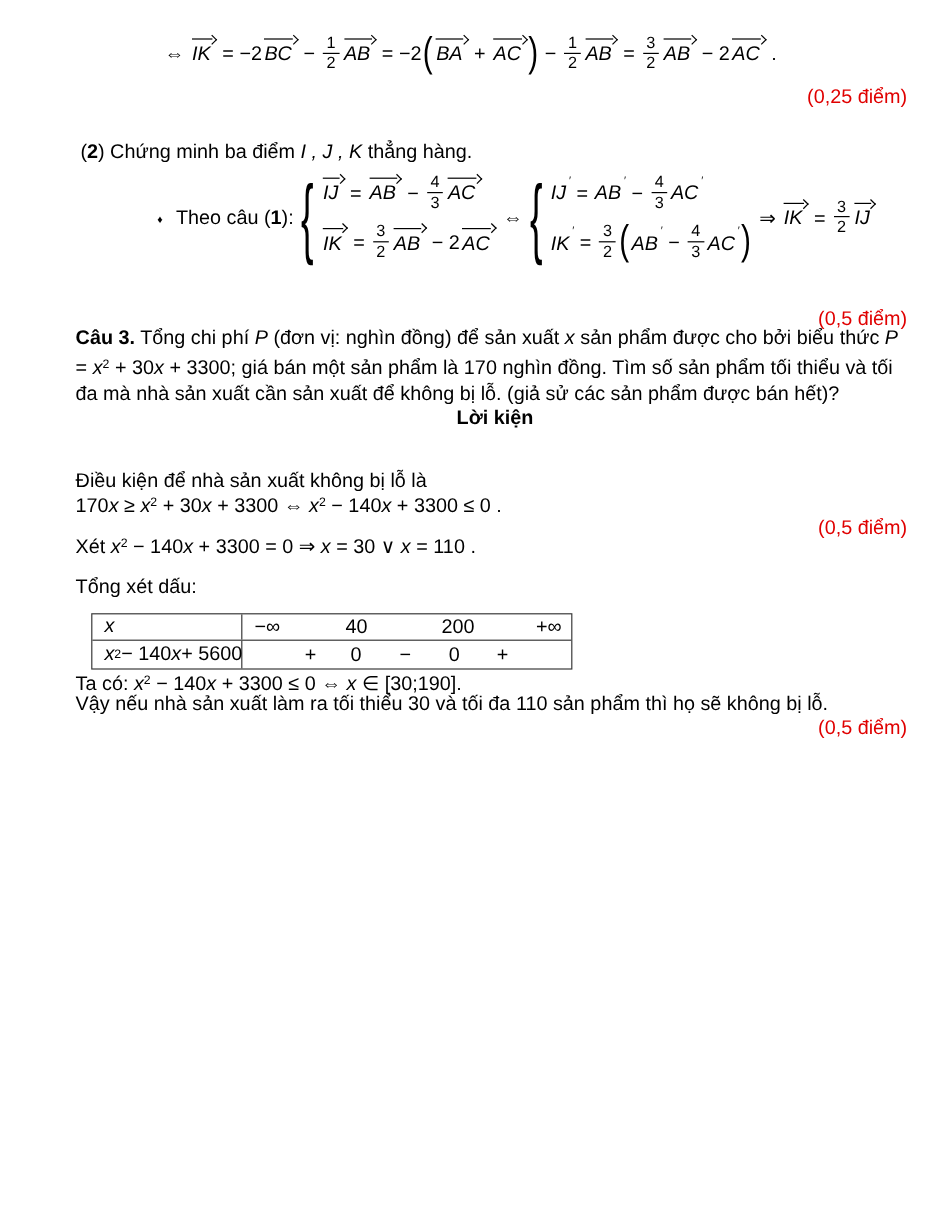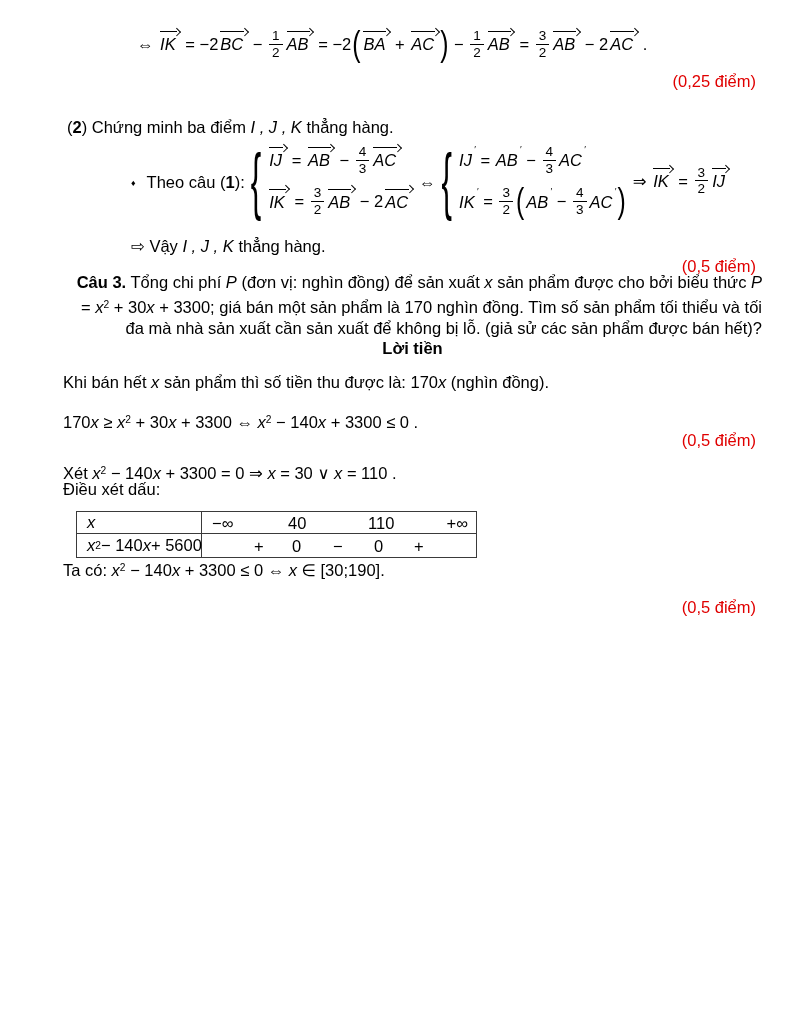--- a/index.html
+++ b/index.html
@@ -1,20 +1,20 @@
 <!DOCTYPE html>
 <html><head>
 <meta charset="utf-8">
 <style>
   html,body{margin:0;padding:0;background:#ffffff;}
   .page{position:relative;width:792px;height:1024px;background:#ffffff;overflow:hidden;
         font-family:Liberation Sans, sans-serif;font-size:16.5px;color:#000;}
   .abs{position:absolute;}
   .line,.eq{white-space:nowrap;line-height:21px;}
-  .para{line-height:21.5px;text-align:right;}
+  .para{line-height:21.5px;text-align:left;}
   .score{right:36px;white-space:nowrap;}
   .center{text-align:center;}
   .bold{font-weight:700;}
 
   
   .tn{font-style:normal;}
   .ti{font-style:italic;}
   .tb{font-weight:700;}
   .sup{font-size:0.62em;vertical-align:0.48em;font-style:normal;}
   .frac{display:inline-flex;flex-direction:column;align-items:center;vertical-align:middle;
@@ -43,21 +43,21 @@
   #claim2{left:67px;top:117px;text-align:right;}
   #system{left:131px;top:146px;}
   #vay{left:131px;top:236px;}
   .s2{top:257px;}
   #cau3{left:63px;top:272px;width:699px;}
   #loigiai{left:63px;top:339px;width:699px;}
   #khiban{left:63px;top:372px;}
   #dieukien{left:63px;top:391px;}
   #ineq{left:63px;top:409px;}
   .s3{top:431px;}
-  #xet{left:63px;top:460px;}
+  #xet{left:63px;top:443px;}
   #bang{left:63px;top:479px;}
   #taco{left:63px;top:557px;}
   #vayneu{left:63px;top:577px;}
   .s4{top:598px;}
 
   
   #signtable{left:76px;top:511px;width:399px;border:1px solid #3a3a3a;}
   .strow{display:flex;height:21px;align-items:center;}
   .strow.last{height:23px;border-top:1px solid #3a3a3a;}
   .sthead{width:114px;padding-left:10px;border-right:1px solid #3a3a3a;align-self:stretch;
@@ -119,48 +119,47 @@
               <span class="fd">3</span>
             </span><span class="tickv">AC</span><span class="bigp">)</span></span>
       </span>
     </span>
     <span class="line"><span class="tn">⇒ </span><span class="vec">IK</span><span class="tn"> = </span><span class="frac">
           <span class="fn">3</span>
           <span class="fd">2</span>
         </span><span class="vec">IJ</span></span>
   </div>
 
-  <div class="abs line" id="vay"><span class="tn">⇨ Vậy </span><span class="ti">I , J , K</span><span class="tn"> thẳng hàng.</span></div>
 
   <div class="abs score s2" style="color: rgb(224, 0, 0);">(0,5 điểm)</div>
 
   <div class="abs para" id="cau3"><span class="tb">Câu 3.</span><span class="tn"> Tổng chi phí </span><span class="ti">P</span><span class="tn"> (đơn vị: nghìn đồng) để sản xuất </span><span class="ti">x</span><span class="tn"> sản phẩm được cho bởi biểu thức </span><span class="ti">P</span><span class="tn"> = </span><span class="ti">x</span><span class="sup">2</span><span class="tn"> + 30</span><span class="ti">x</span><span class="tn"> + 3300; giá bán một sản phẩm là 170 nghìn đồng. Tìm số sản phẩm tối thiểu và tối đa mà nhà sản xuất cần sản xuất để không bị lỗ. (giả sử các sản phẩm được bán hết)?</span></div>
 
-  <div class="abs center bold" id="loigiai">Lời tiền</div>
+  <div class="abs center bold" id="loigiai">Lời kiện</div>
 
-  <div class="abs line" id="khiban"><span class="tn">Khi bán hết </span><span class="ti">x</span><span class="tn"> sản phẩm thì số tiền thu được là: 170</span><span class="ti">x</span><span class="tn"> (nghìn đồng).</span></div>
 
+  <div class="abs line" id="dieukien">Điều kiện để nhà sản xuất không bị lỗ là</div>
 
   <div class="abs line" id="ineq"><span class="tn">170</span><span class="ti">x</span><span class="tn"> ≥ </span><span class="ti">x</span><span class="sup">2</span><span class="tn"> + 30</span><span class="ti">x</span><span class="tn"> + 3300 ⇔ </span><span class="ti">x</span><span class="sup">2</span><span class="tn"> − 140</span><span class="ti">x</span><span class="tn"> + 3300 ≤ 0 .</span></div>
 
   <div class="abs score s3" style="color: rgb(224, 0, 0);">(0,5 điểm)</div>
 
   <div class="abs line" id="xet"><span class="tn">Xét </span><span class="ti">x</span><span class="sup">2</span><span class="tn"> − 140</span><span class="ti">x</span><span class="tn"> + 3300 = 0 ⇒ </span><span class="ti">x</span><span class="tn"> = 30 ∨ </span><span class="ti">x</span><span class="tn"> = 110 .</span></div>
 
-  <div class="abs line" id="bang">Điều xét dấu:</div>
+  <div class="abs line" id="bang">Tổng xét dấu:</div>
 
   <div class="abs" id="signtable">
     <div class="strow">
       <div class="sthead">
           <span class="ti">x</span>
         </div>
       <div class="stvals">
         <span class="tc tc-inf-l">−∞</span>
         <span class="tc tc-30">40</span>
-        <span class="tc tc-110">110</span>
+        <span class="tc tc-110">200</span>
         <span class="tc tc-inf-r">+∞</span>
       </div>
     </div>
     <div class="strow last">
       <div class="sthead">
           <span class="ti">x</span>
           <span class="sup">2</span>
           <span class="tn"> − 140</span>
           <span class="ti">x</span>
           <span class="tn"> + 5600</span>
@@ -170,16 +169,17 @@
         <span class="tc tc-z1">0</span>
         <span class="tc tc-m">−</span>
         <span class="tc tc-z2">0</span>
         <span class="tc tc-p2">+</span>
       </div>
     </div>
   </div>
 
   <div class="abs line" id="taco"><span class="tn">Ta có: </span><span class="ti">x</span><span class="sup">2</span><span class="tn"> − 140</span><span class="ti">x</span><span class="tn"> + 3300 ≤ 0 ⇔ </span><span class="ti">x</span><span class="tn"> ∈ [30;190].</span></div>
 
+  <div class="abs line" id="vayneu">Vậy nếu nhà sản xuất làm ra tối thiểu 30 và tối đa 110 sản phẩm thì họ sẽ không bị lỗ.</div>
 
   <div class="abs score s4" style="color: rgb(224, 0, 0);">(0,5 điểm)</div>
 
 </div>
 
 </body></html>

